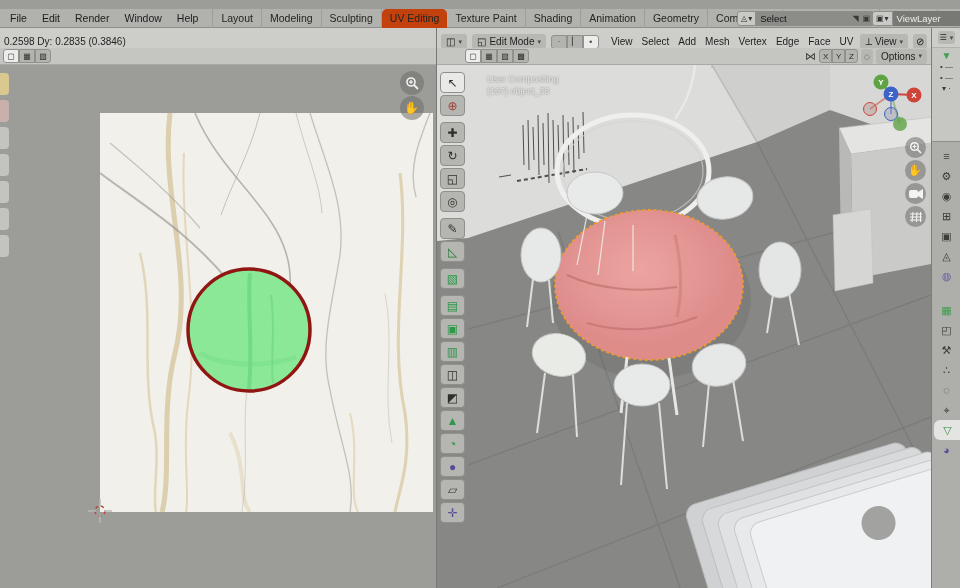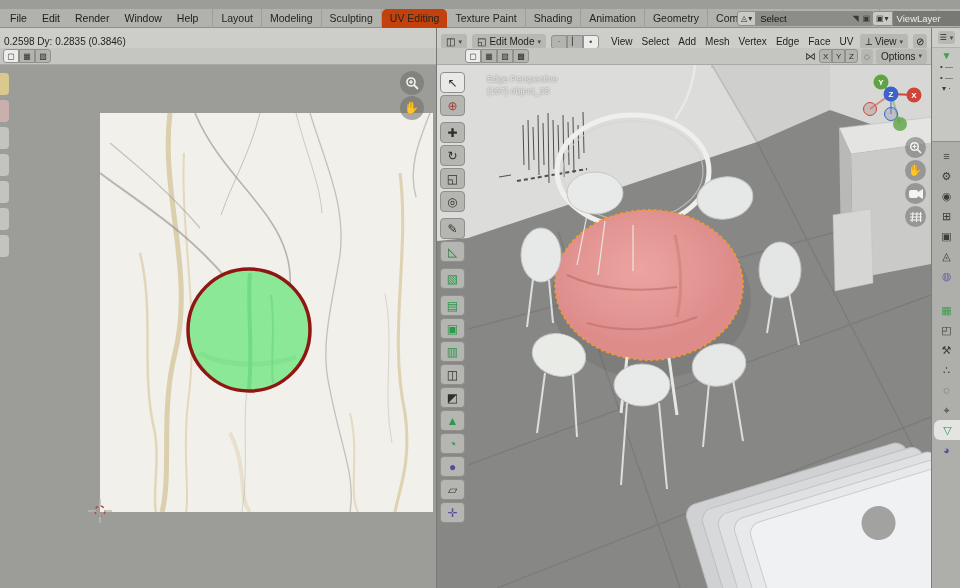--- a/index.html
+++ b/index.html
@@ -427,21 +427,21 @@
           </div>
           <div>
             <div class="tool" style="color: rgb(46, 46, 42);">▱</div>
           </div>
           <div>
             <div class="tool" style="color: rgb(90, 74, 154);">✛</div>
           </div>
         </div>
 
       <div class="overlay-txt">
-        <div>Edge Perspective</div>
+        <div>User Compositing</div>
         <div>(167) object_33</div>
       </div>
 
       <svg id="gizmo" width="70" height="64">
         <g stroke-width="2">
           <line x1="32" y1="24" x2="22" y2="12" stroke="#5fa344"></line>
           <line x1="32" y1="24" x2="55" y2="25" stroke="#cf4439"></line>
           <line x1="32" y1="24" x2="41" y2="54" stroke="#5fa344" opacity=".5"></line>
           <line x1="32" y1="24" x2="11" y2="39" stroke="#cf4439" opacity=".5"></line>
           <line x1="32" y1="24" x2="32" y2="44" stroke="#3c63c8" opacity=".5"></line>

